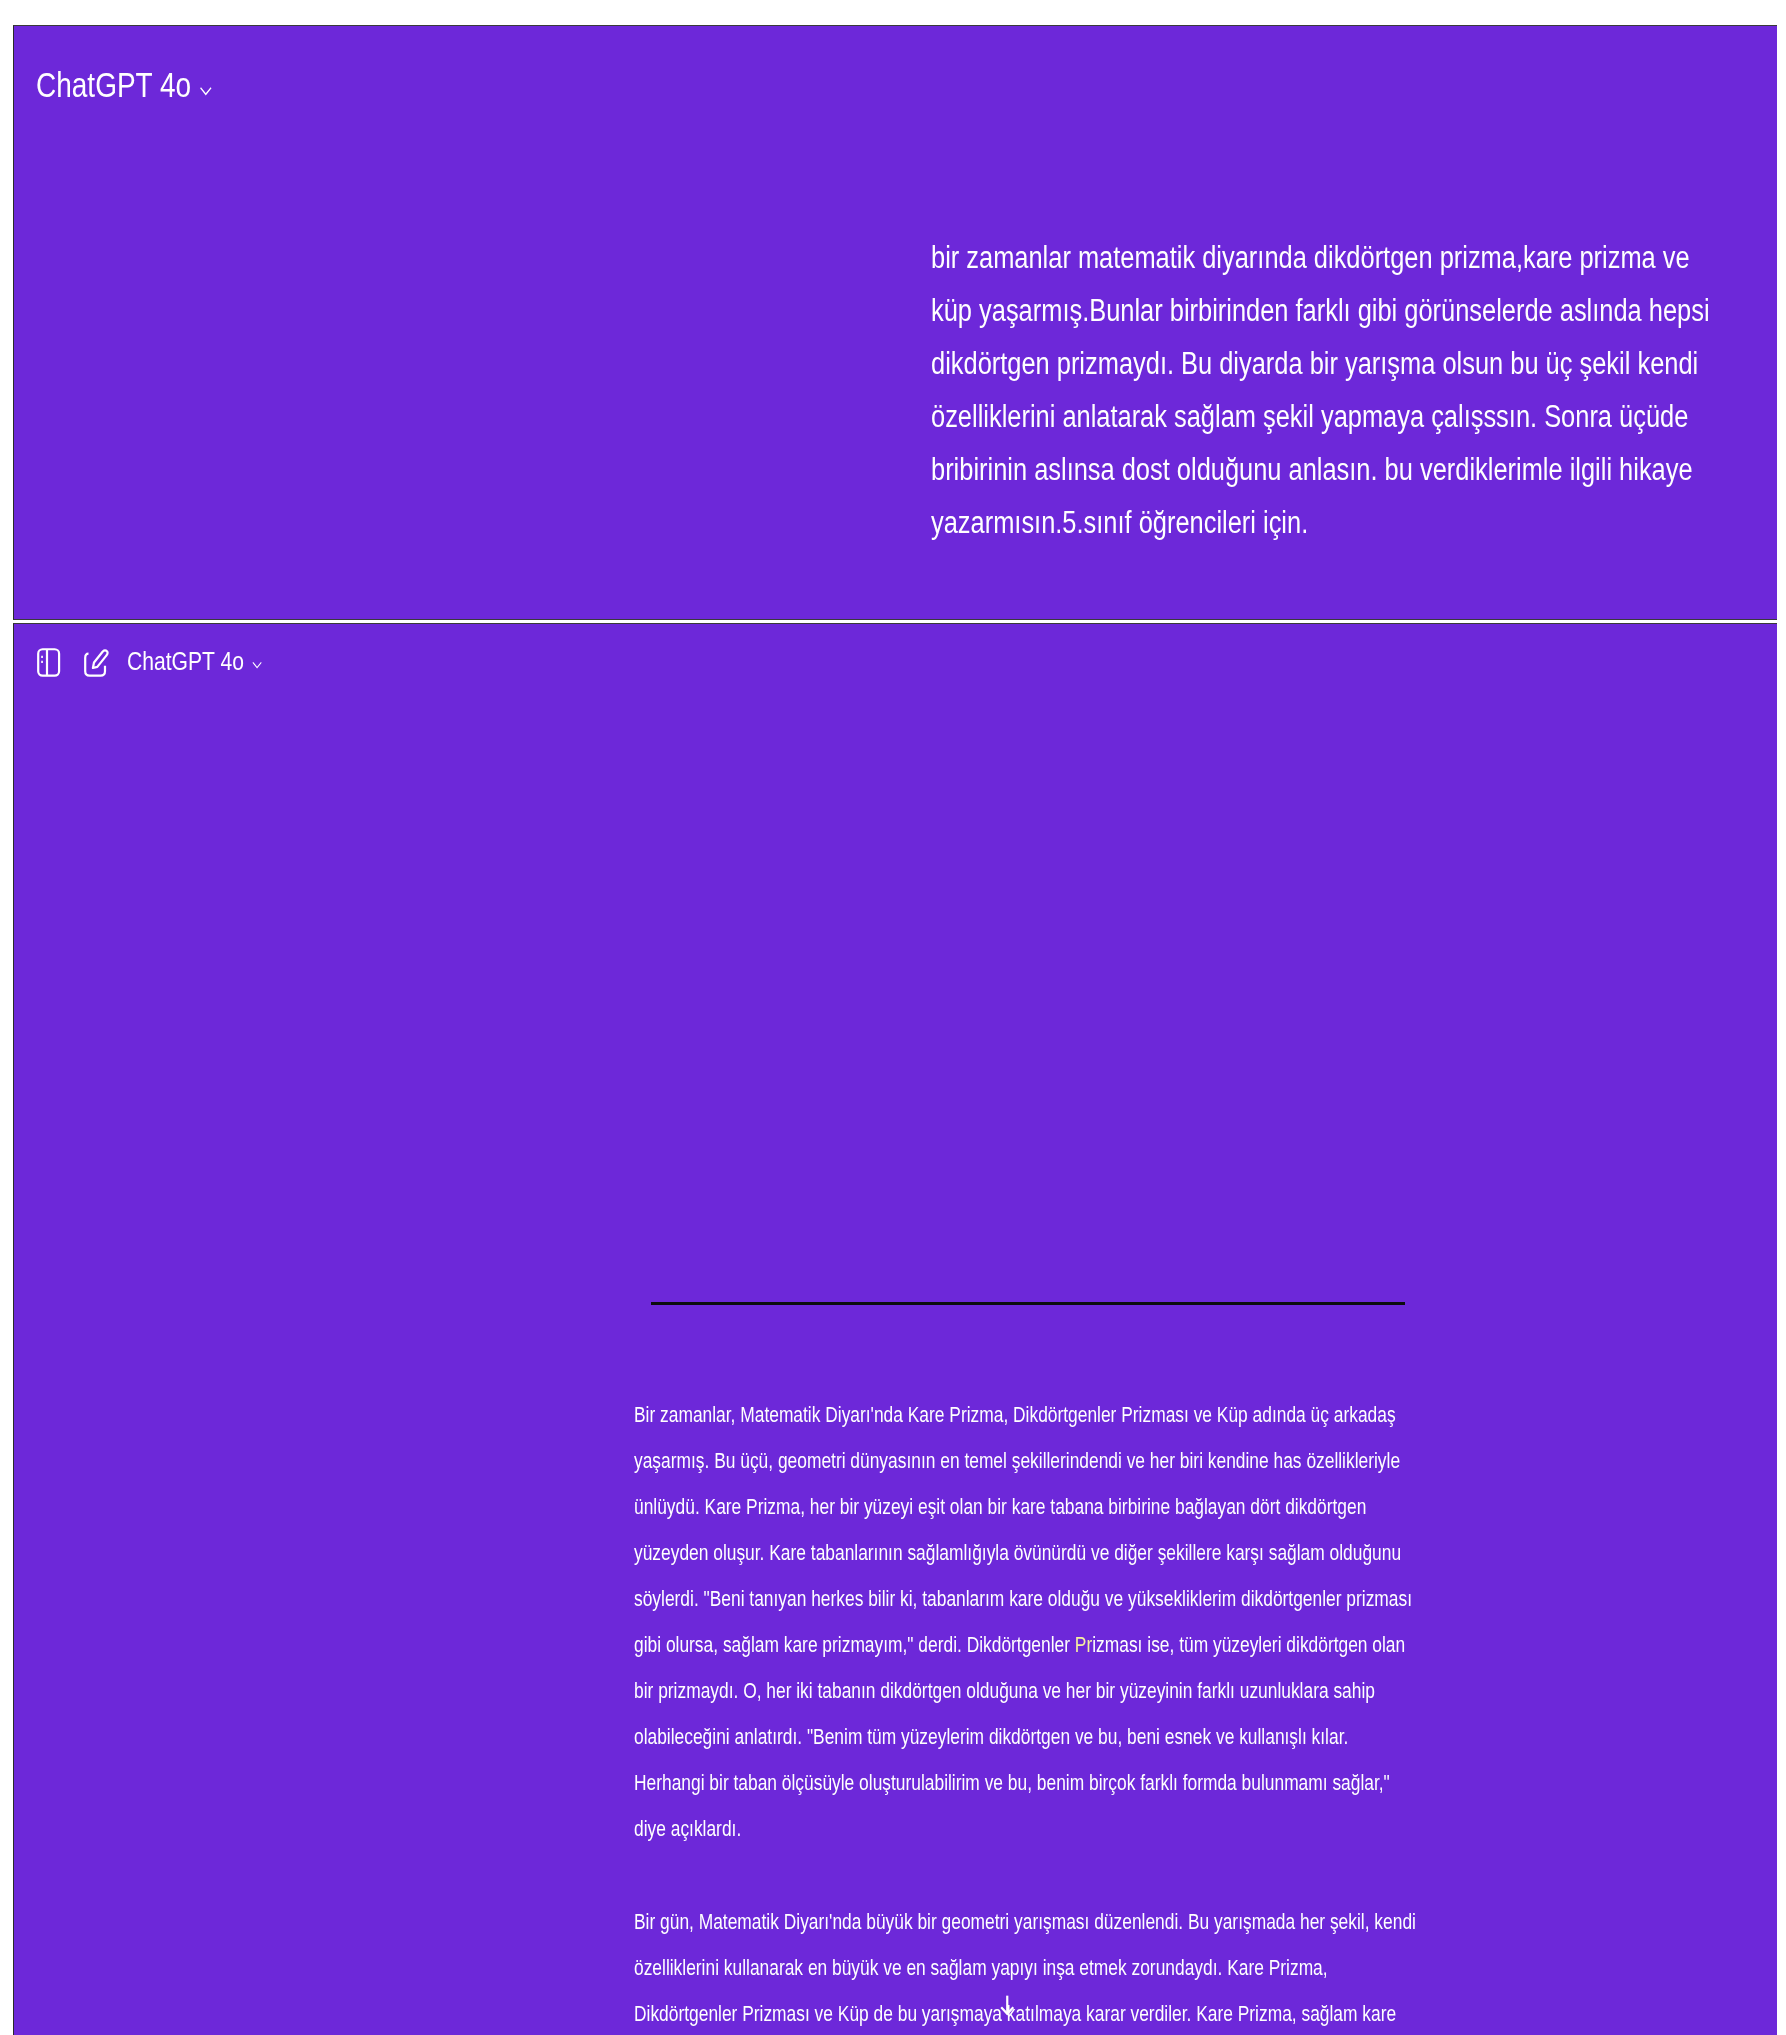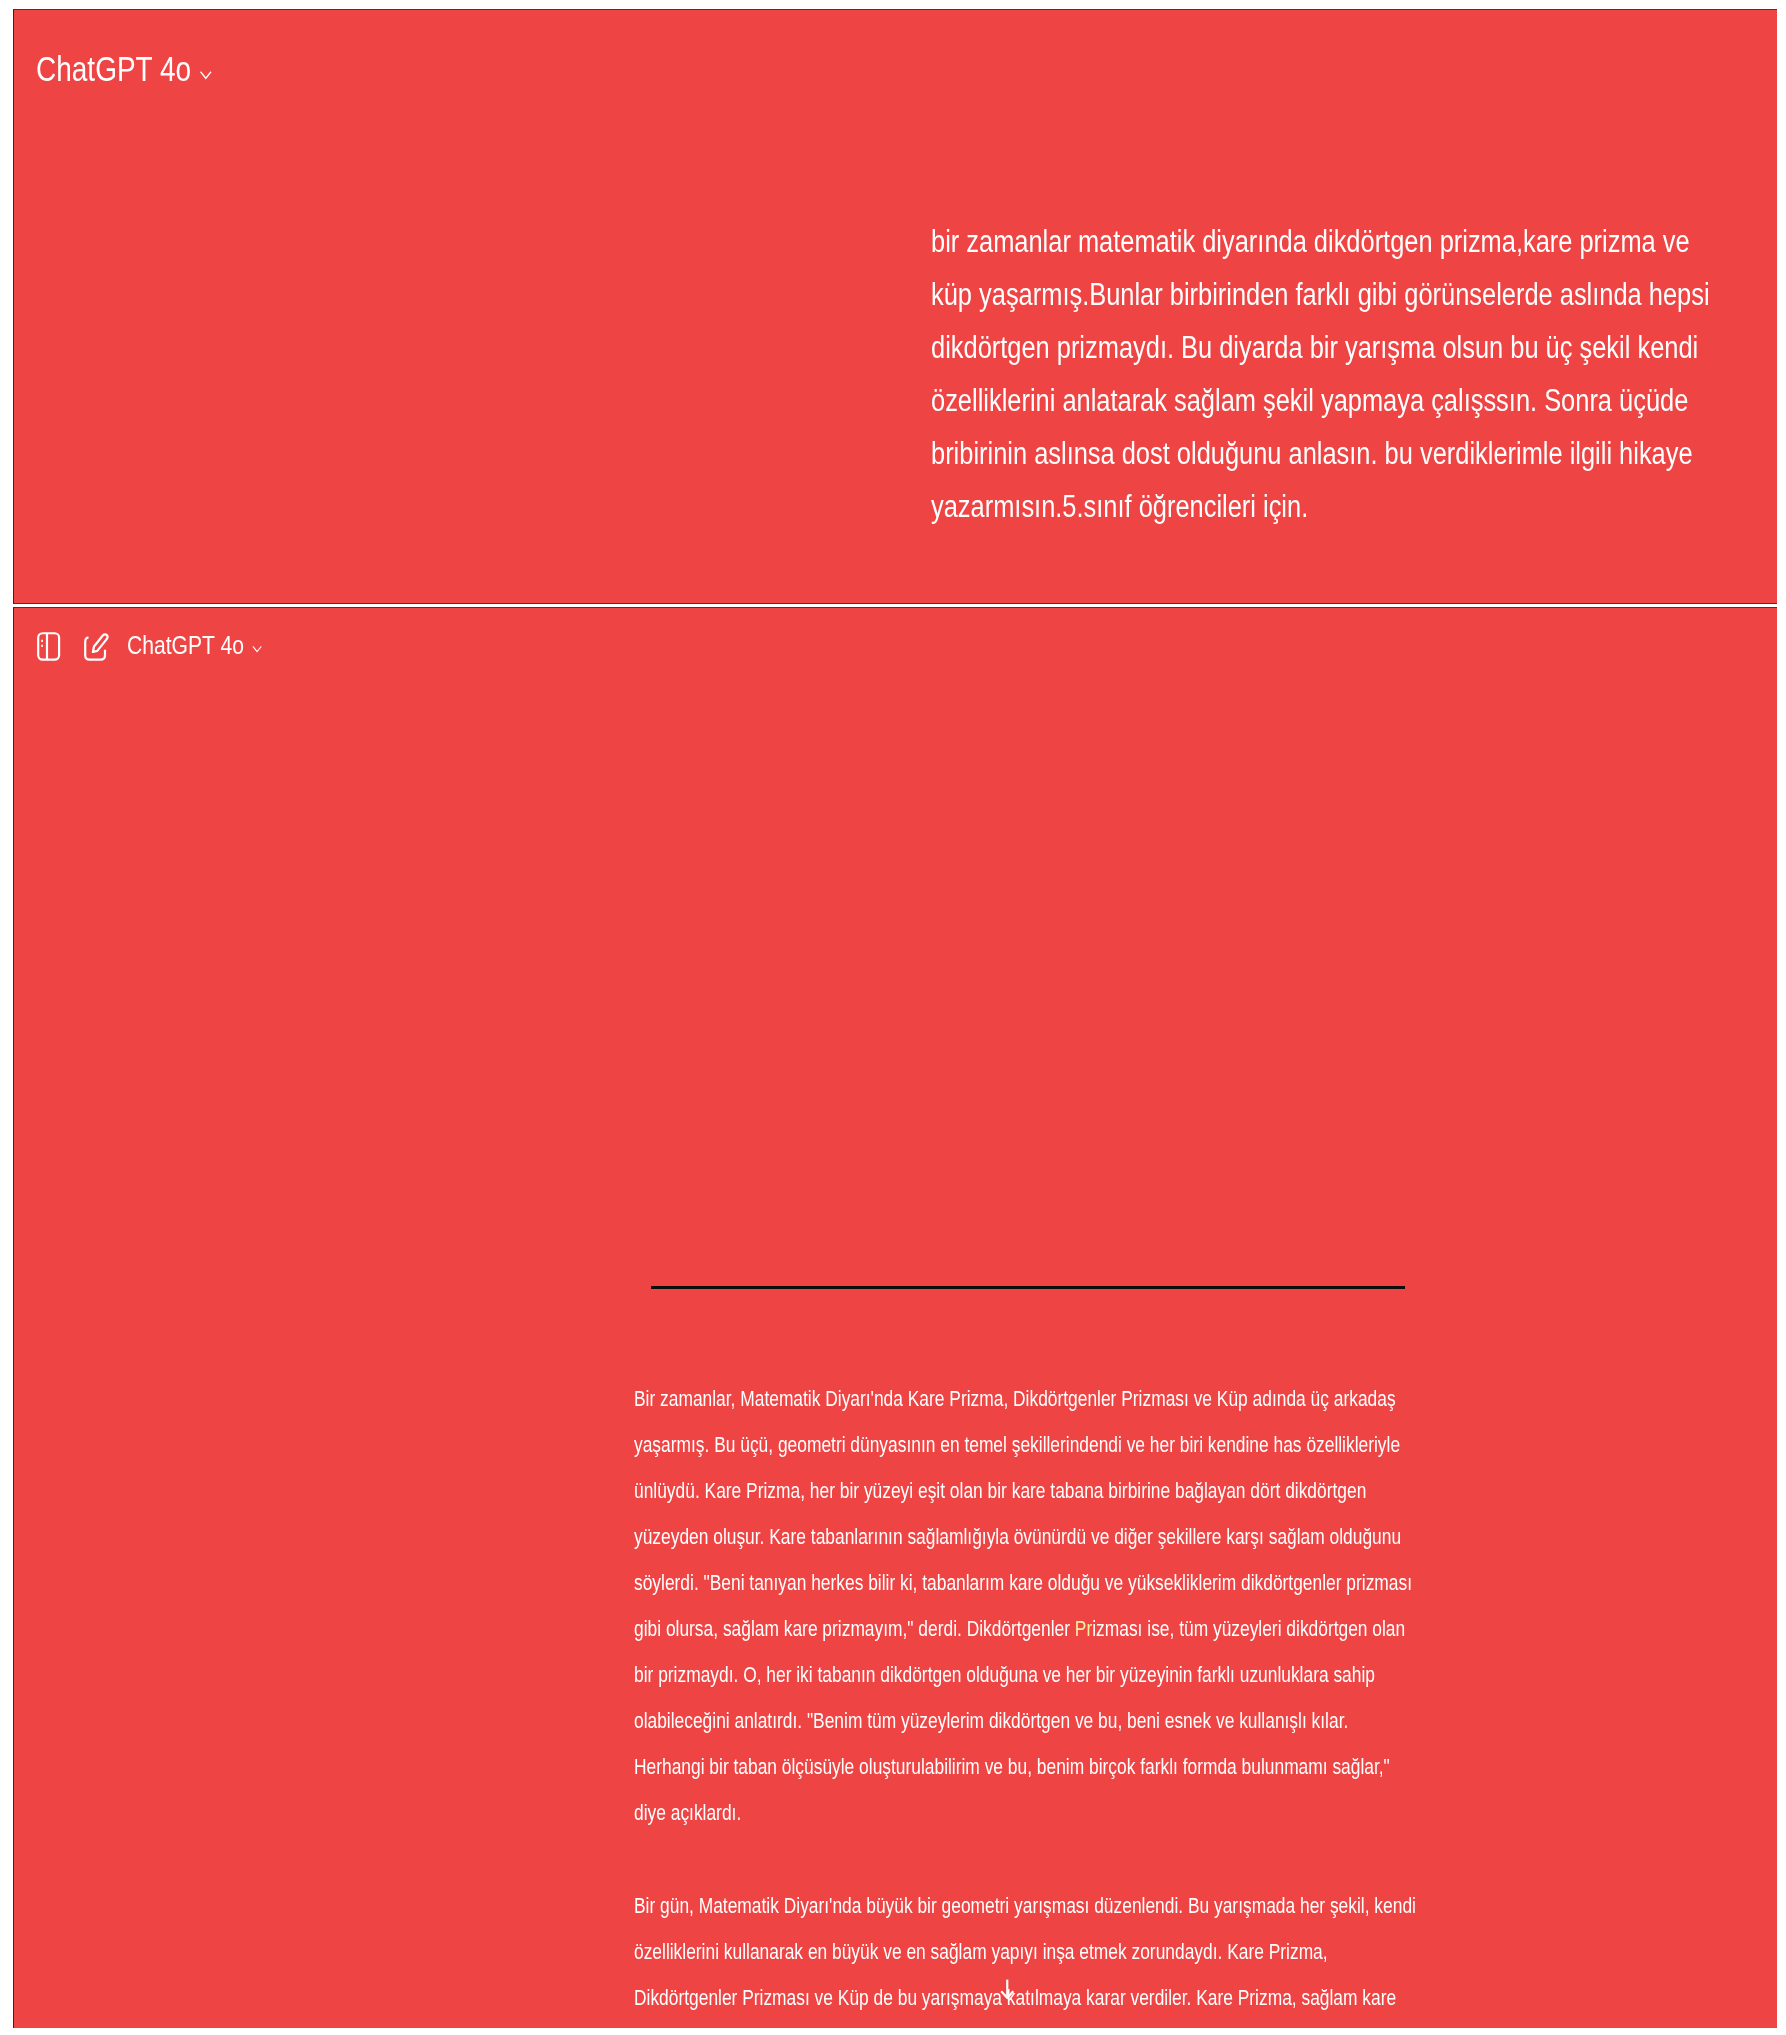--- a/index.html
+++ b/index.html
@@ -3,22 +3,23 @@
 <meta charset="utf-8">
 <style>
   html, body { margin: 0; padding: 0; }
   body {
     width: 1786px; height: 2035px; background: #ffffff;
     position: relative; overflow: hidden;
     font-family: "Liberation Sans", "DejaVu Sans", sans-serif;
     color: #ffffff;
   }
   .panel {
-    position: absolute; left: 12.7px; width: 1763px; background: #ef4444;
+    position: absolute; left: 12.7px; width: 1763px; background: #6d28d9;
     border-left: 1.1px solid #2a2a2a;
+    margin-top: 16px;
   }
   #panel-top { top: 9.4px; height: 593px; border-top: 1.1px solid #3a3a3a; border-bottom: 1.1px solid #3a3a3a; }
   #panel-bottom { top: 607px; height: 1420px; border-top: 1.1px solid #3a3a3a; }
 
   .model-title {
     position: absolute; display: flex; align-items: center; white-space: nowrap;
     transform-origin: left top;
   }
   #panel-top .model-title { left: 22px; top: 39px; font-size: 35px; transform: scaleX(0.80); }
   #panel-bottom .model-title { left: 113px; top: 22px; font-size: 26.4px; transform: scaleX(0.80); }

